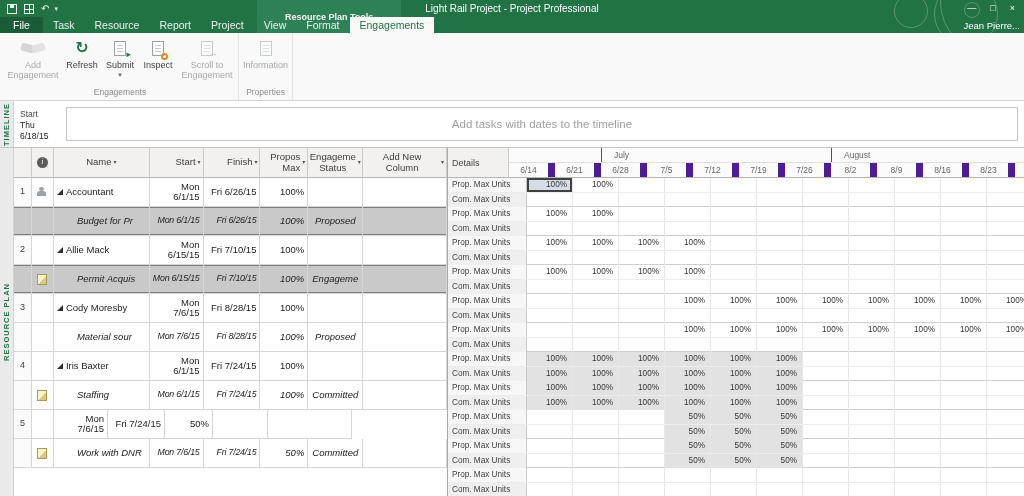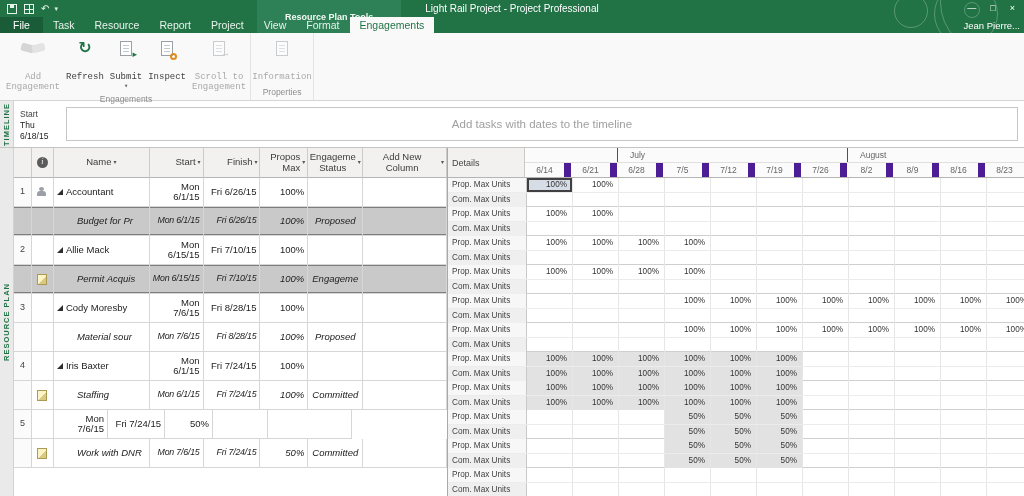--- a/index.html
+++ b/index.html
@@ -37,21 +37,21 @@
   .bulb:after { content:""; position:absolute; left:2px; bottom:-3px; width:2px; height:2px; background:#fff; }
   .user { margin-left:auto; padding-right:4px; color:#fff; font-size:9.5px; display:flex; align-items:center; }
 
   
   .ribbon { height:68px; background:#f9f9f9; border-bottom:1px solid #d5d5d5; display:flex; }
   .rgroups { display:flex; flex:1; padding-left:2px; }
   .rgroup { display:flex; flex-direction:column; border-right:1px solid #e4e4e4; padding:0 1px; }
   .rbtns { display:flex; flex:1; align-items:stretch; }
   .rbtn { display:flex; flex-direction:column; align-items:center; padding:4px 2px 0; min-width:36px; max-width:58px;
           font-size:9px; line-height:1.1; text-align:center; color:#3f3f3f; margin:0 1px; }
-  .rbtn .rlbl { margin-top:14px;font-family:Liberation Mono, monospace; }
+  .rbtn .rlbl { margin-top:2px; }
   .rbtn .dd { display:block; font-size:7px; color:#666; }
   .rbtn.disabled { color:#a9a9a9; }
   .rbtn.disabled .ric { opacity:.5; }
   .ric { height:22px; display:flex; align-items:center; justify-content:center; position:relative; }
   .rglabel { font-size:8.5px; color:#8c8c8c; text-align:center; padding:1px 6px 3px; }
   .icon-refresh-ch { font-size:16px; color:#217346; font-weight:bold; line-height:1; }
   .hsk { position:relative; width:26px; height:14px; }
   .hsk:before,.hsk:after { content:""; position:absolute; top:3px; width:13px; height:8px; border-radius:2px; }
   .hsk:before { left:1px; background:#b3b3b3; transform:rotate(14deg); }
   .hsk:after  { right:1px; background:#cfcfcf; transform:rotate(-14deg); }
@@ -104,21 +104,21 @@
   .tri { width:0; height:0; border-bottom:6px solid #2e2e2e; border-left:6px solid transparent; margin-right:3px; flex:0 0 auto; }
   .note-ic { width:10px; height:11px; background:linear-gradient(135deg,#fdf4c6 0 55%,#d9c983 55%); border:1px solid #a99a55; }
   .eng-ic { position:relative; width:12px; height:10px; }
   .eng-ic:before { content:""; position:absolute; left:3px; top:0; width:5px; height:4px; border-radius:50%; background:#9aa0a6; }
   .eng-ic:after  { content:""; position:absolute; left:1px; top:4px; width:9px; height:5px; border-radius:3px 3px 0 0; background:#9aa0a6; }
   .tfill { flex:1; background:#fff; }
 
   
   .rgrid { flex:1; overflow:hidden; background:#fff; display:flex; flex-direction:column; }
   .ghead { height:30px; display:flex; flex:0 0 auto; }
-  .ghl { width:77px; flex:0 0 auto; border-right:1px solid #c9c9c9; border-bottom:1px solid #b5b5b5; background:#f2f1f0;
+  .ghl { width:61px; flex:0 0 auto; border-right:1px solid #c9c9c9; border-bottom:1px solid #b5b5b5; background:#f2f1f0;
          font-size:9px; display:flex; align-items:center; padding-left:4px; color:#444; }
   .tscale { flex:1; display:flex; flex-direction:column; border-bottom:1px solid #b5b5b5; }
   .mrow { height:15px; display:flex; border-bottom:1px solid #e0e0e0; background:#fbfbfb; }
   .mcell { font-size:8.5px; color:#666; padding-left:12px; display:flex; align-items:center; border-left:1px solid #0369a1;
            overflow:hidden; white-space:nowrap; }
   .mcell:first-child { border-left:none; }
   .wrow { height:14px; display:flex; background:#fbfbfb; }
   .wcell { width:46px; flex:0 0 auto; font-size:8.5px; color:#666; display:flex; align-items:center; justify-content:center;
            border-right:7px solid #4c1d95; }
   .gbody { flex:1; overflow:hidden; }

